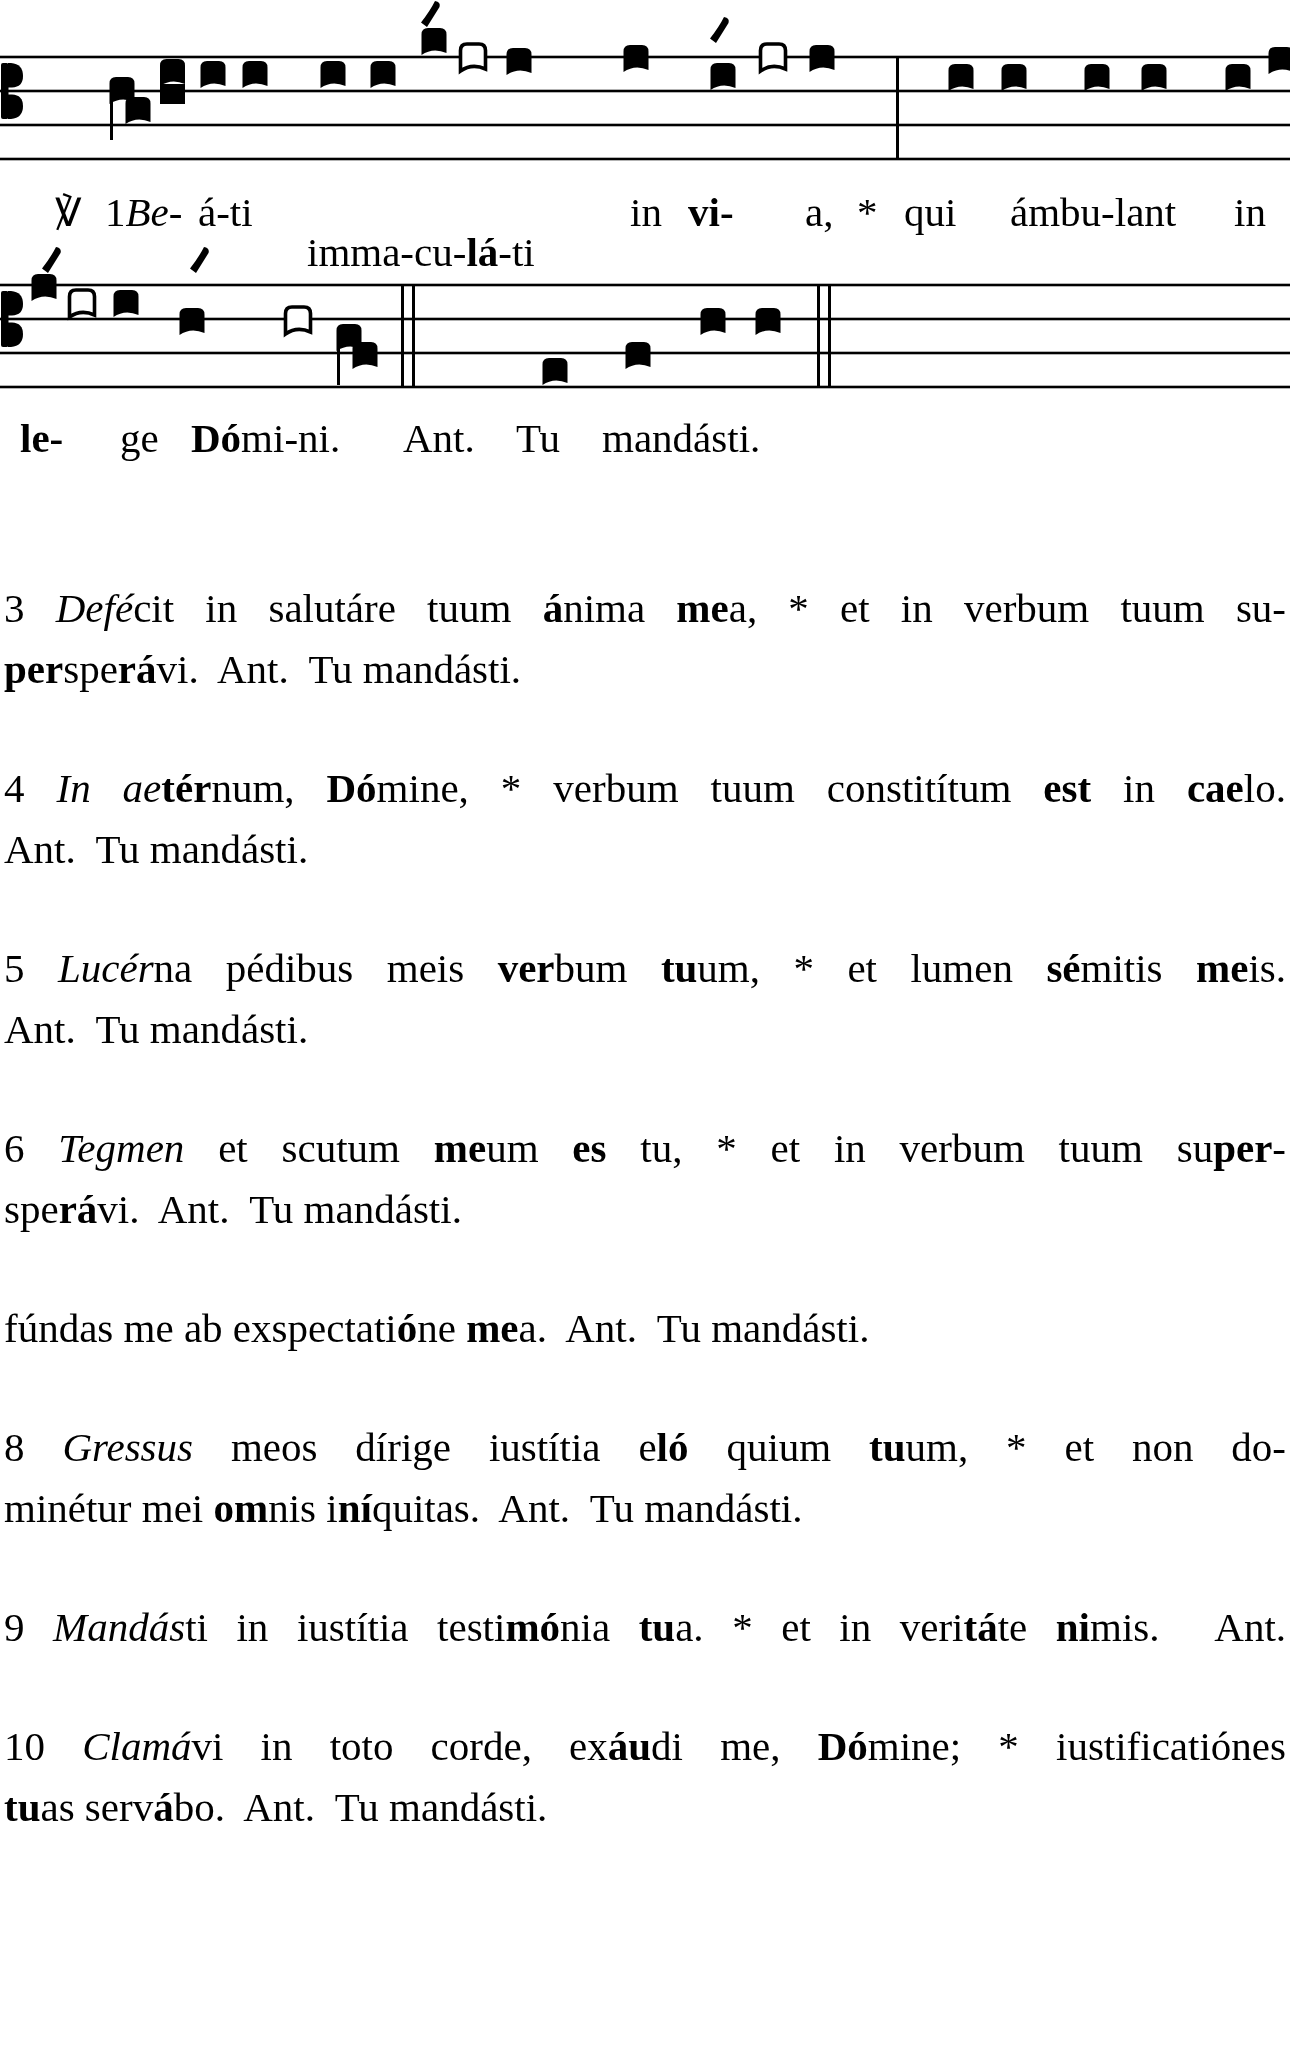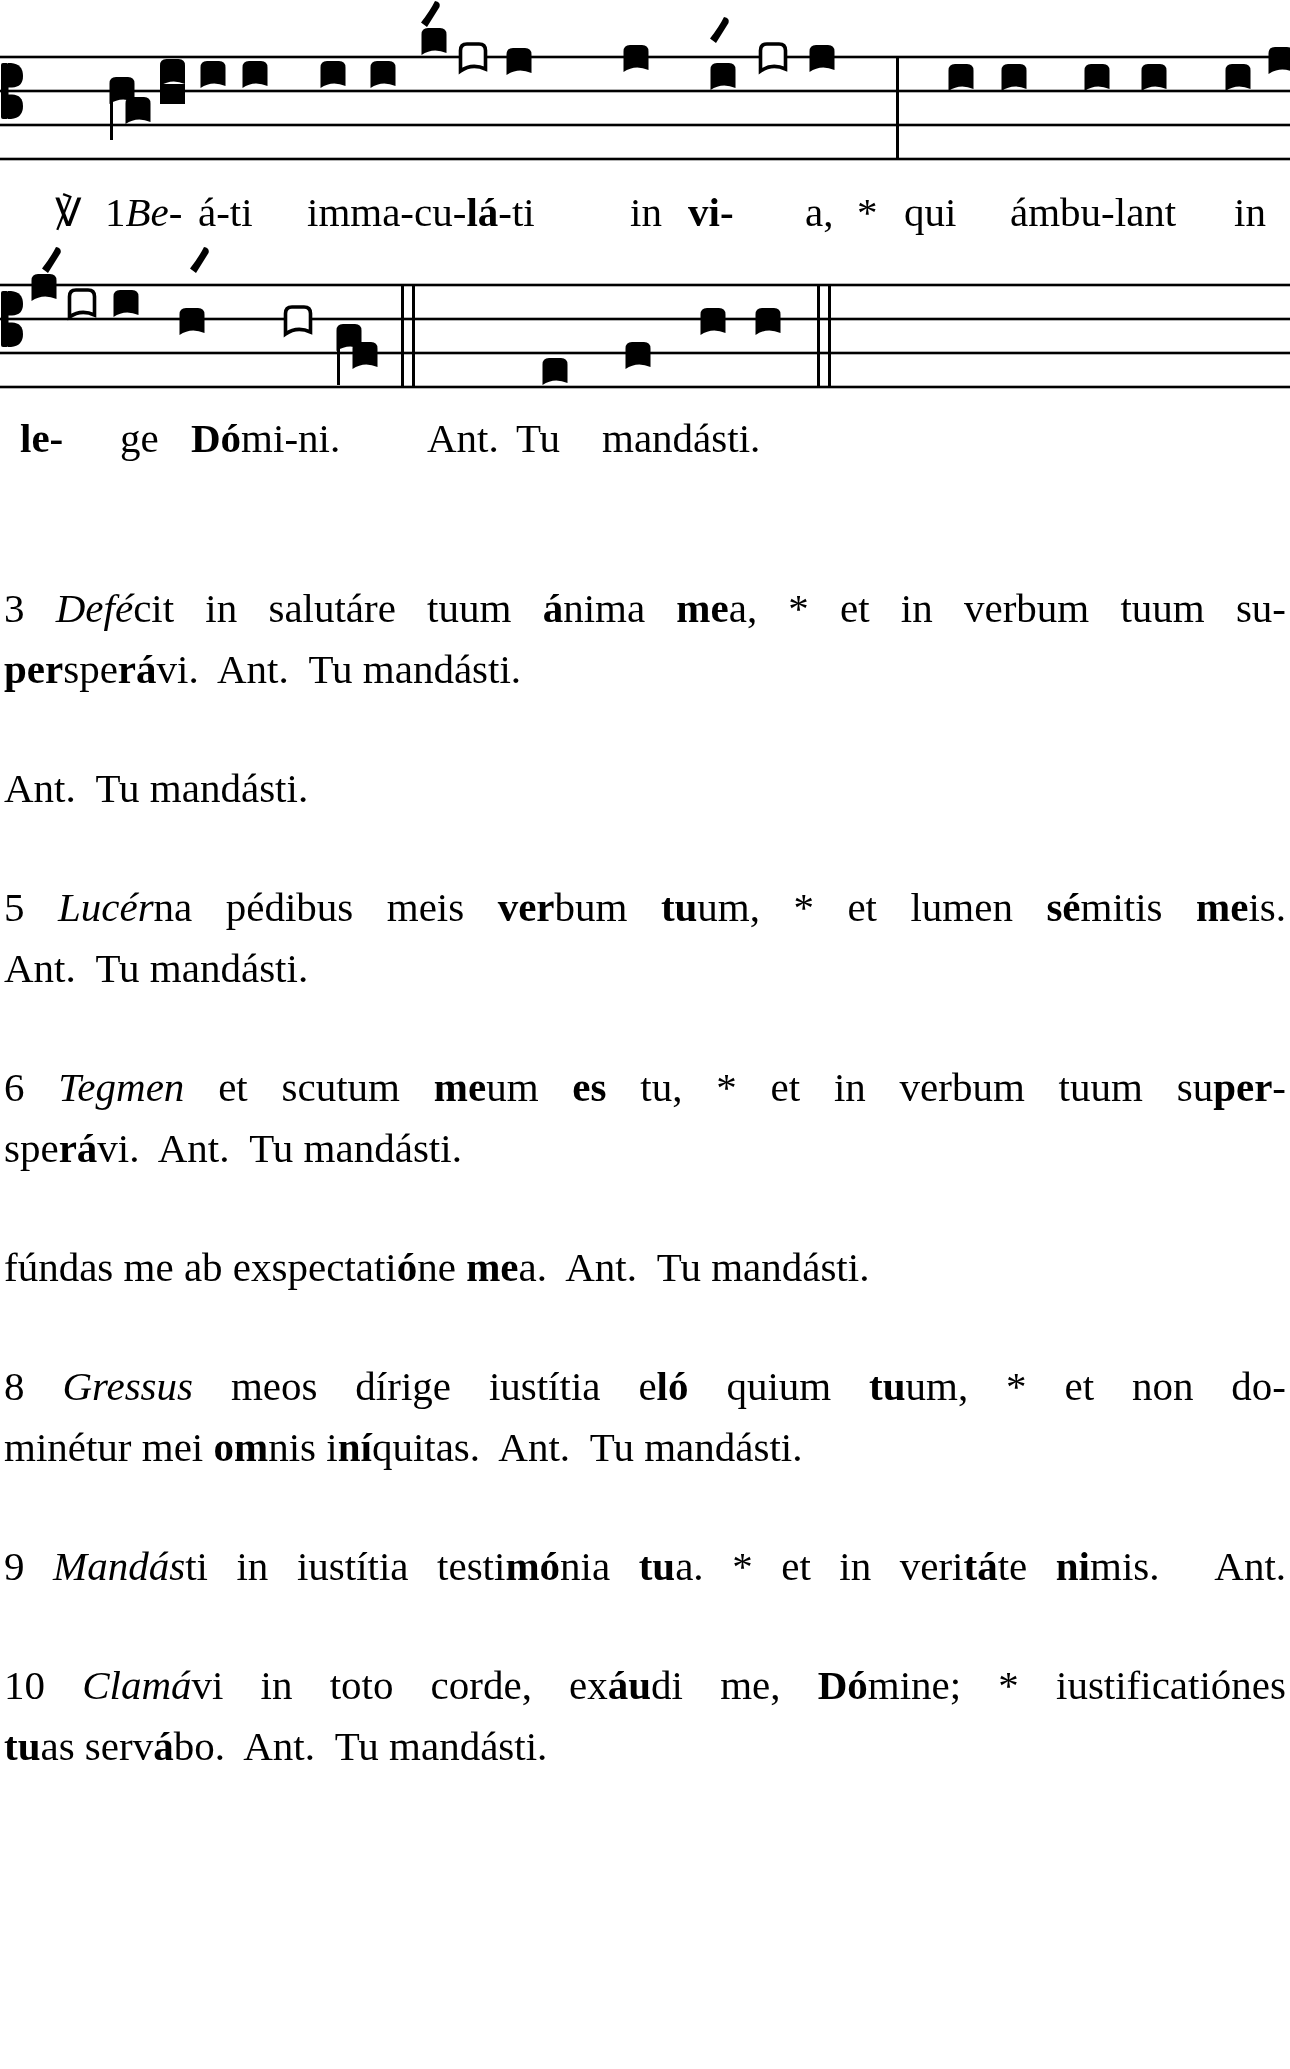--- a/index.html
+++ b/index.html
@@ -54,21 +54,21 @@
       <path d="M1084.5,91 L1084.5,70.5 Q1084.5,64 1091,64 L1103,64 Q1109.5,64 1109.5,70.5 L1109.5,89 Q1096,83 1084.5,91 Z" fill="#000"></path>
       <path d="M1141.5,91 L1141.5,70.5 Q1141.5,64 1148,64 L1160,64 Q1166.5,64 1166.5,70.5 L1166.5,89 Q1153,83 1141.5,91 Z" fill="#000"></path>
       <path d="M1225.5,91 L1225.5,70.5 Q1225.5,64 1232,64 L1244,64 Q1250.5,64 1250.5,70.5 L1250.5,89 Q1237,83 1225.5,91 Z" fill="#000"></path>
       <path d="M1268.5,74 L1268.5,53.5 Q1268.5,47 1275,47 L1287,47 Q1293.5,47 1293.5,53.5 L1293.5,72 Q1280,66 1268.5,74 Z" fill="#000"></path>
       <rect x="1290.5" y="60" width="3.5" height="73" fill="#000"></rect>
     </svg>
   <div id="lyrics1" class="lyrics" style="top: 186px;">
       <span class="chunk" style="left: 55px;"><span class="seg-v">℣</span></span>
       <span class="chunk" style="left: 105px;"><span class="seg-n">1</span><span class="seg-i">Be-</span></span>
       <span class="chunk" style="left: 198px;"><span class="seg-n">á-ti</span></span>
-      <span class="chunk" style="left: 307px;"><span class="seg-n">imma-cu-</span><span class="seg-b">lá</span><span class="seg-n">-ti</span></span>
+      <span class="chunk" style="left: 307px; margin-top: 40px;"><span class="seg-n">imma-cu-</span><span class="seg-b">lá</span><span class="seg-n">-ti</span></span>
       <span class="chunk" style="left: 630px;"><span class="seg-n">in</span></span>
       <span class="chunk" style="left: 688px;"><span class="seg-b">vi-</span></span>
       <span class="chunk" style="left: 805px;"><span class="seg-n">a,</span></span>
       <span class="chunk" style="left: 857px;"><span class="seg-n">*</span></span>
       <span class="chunk" style="left: 904px;"><span class="seg-n">qui</span></span>
       <span class="chunk" style="left: 1010px;"><span class="seg-n">ámbu-lant</span></span>
       <span class="chunk" style="left: 1234px;"><span class="seg-n">in</span></span>
     </div>
   <svg id="staff2" class="staff" width="1290" height="154" viewBox="0 0 1290 154" style="top:240px">
       <rect x="0" y="43.7" width="1290" height="2.6" fill="#000"></rect>
@@ -94,32 +94,33 @@
       <path d="M625.5,129 L625.5,108.5 Q625.5,102 632,102 L644,102 Q650.5,102 650.5,108.5 L650.5,127 Q637,121 625.5,129 Z" fill="#000"></path>
       <path d="M700.5,95 L700.5,74.5 Q700.5,68 707,68 L719,68 Q725.5,68 725.5,74.5 L725.5,93 Q712,87 700.5,95 Z" fill="#000"></path>
       <path d="M755.5,95 L755.5,74.5 Q755.5,68 762,68 L774,68 Q780.5,68 780.5,74.5 L780.5,93 Q767,87 755.5,95 Z" fill="#000"></path>
       <rect x="817" y="44" width="3" height="104" fill="#000"></rect>
       <rect x="828" y="44" width="3" height="104" fill="#000"></rect>
     </svg>
   <div id="lyrics2" class="lyrics" style="top: 412px; padding-left: 29px;">
       <span class="chunk" style="left: 20px;"><span class="seg-b">le-</span></span>
       <span class="chunk" style="left: 120px;"><span class="seg-n">ge</span></span>
       <span class="chunk" style="left: 191px;"><span class="seg-b">Dó</span><span class="seg-n">mi-ni.</span></span>
-      <span class="chunk" style="left: 403px; margin-left: 24px;"><span class="seg-n">Ant.</span></span>
+      <span class="chunk" style="left: 403px;"><span class="seg-n">Ant.</span></span>
       <span class="chunk" style="left: 516px;"><span class="seg-n">Tu</span></span>
       <span class="chunk" style="left: 602px;"><span class="seg-n">mandásti.</span></span>
     </div>
   <div id="verses" class="verses">
       <div class="verse">
       </div>
       <div class="verse">
         <div class="vline just"><span class="seg-n">3 </span><span class="seg-i">Defé</span><span class="seg-n">cit in salutáre tuum </span><span class="seg-b">á</span><span class="seg-n">nima </span><span class="seg-b">me</span><span class="seg-n">a, * et in verbum tuum su-</span></div>
         <div class="vline"><span class="seg-b">per</span><span class="seg-n">spe</span><span class="seg-b">rá</span><span class="seg-n">vi.&nbsp; Ant.&nbsp; Tu mandásti.</span></div>
       </div>
       <div class="verse">
+        <div class="vline just"><span class="seg-n">4 </span><span class="seg-i">In ae</span><span class="seg-b">tér</span><span class="seg-n">num, </span><span class="seg-b">Dó</span><span class="seg-n">mine, * verbum tuum constitítum </span><span class="seg-b">est</span><span class="seg-n"> in </span><span class="seg-b">cae</span><span class="seg-n">lo.</span></div>
         <div class="vline"><span class="seg-n">Ant.&nbsp; Tu mandásti.</span></div>
       </div>
       <div class="verse">
         <div class="vline just"><span class="seg-n">5 </span><span class="seg-i">Lucér</span><span class="seg-n">na pédibus meis </span><span class="seg-b">ver</span><span class="seg-n">bum </span><span class="seg-b">tu</span><span class="seg-n">um, * et lumen </span><span class="seg-b">sé</span><span class="seg-n">mitis </span><span class="seg-b">me</span><span class="seg-n">is.</span></div>
         <div class="vline"><span class="seg-n">Ant.&nbsp; Tu mandásti.</span></div>
       </div>
       <div class="verse">
         <div class="vline just"><span class="seg-n">6 </span><span class="seg-i">Tegmen</span><span class="seg-n"> et scutum </span><span class="seg-b">me</span><span class="seg-n">um </span><span class="seg-b">es</span><span class="seg-n"> tu, * et in verbum tuum su</span><span class="seg-b">per</span><span class="seg-n">-</span></div>
         <div class="vline"><span class="seg-n">spe</span><span class="seg-b">rá</span><span class="seg-n">vi.&nbsp; Ant.&nbsp; Tu mandásti.</span></div>
       </div>

